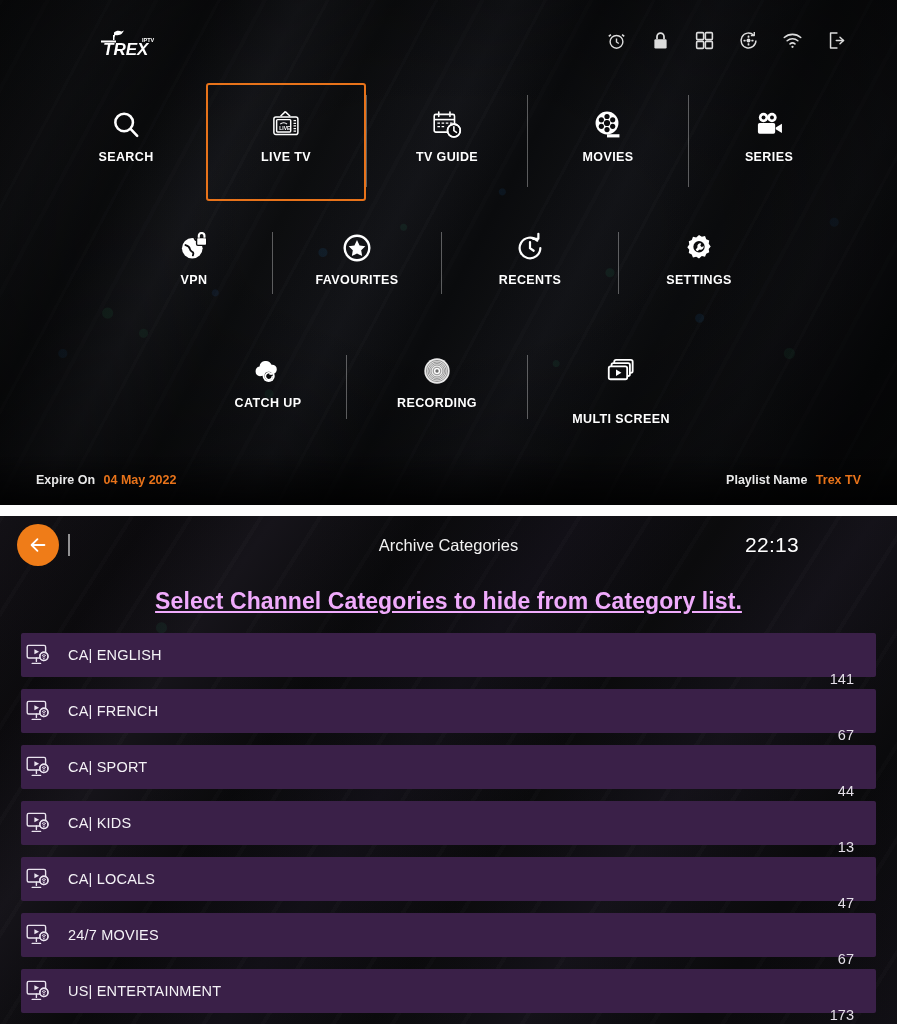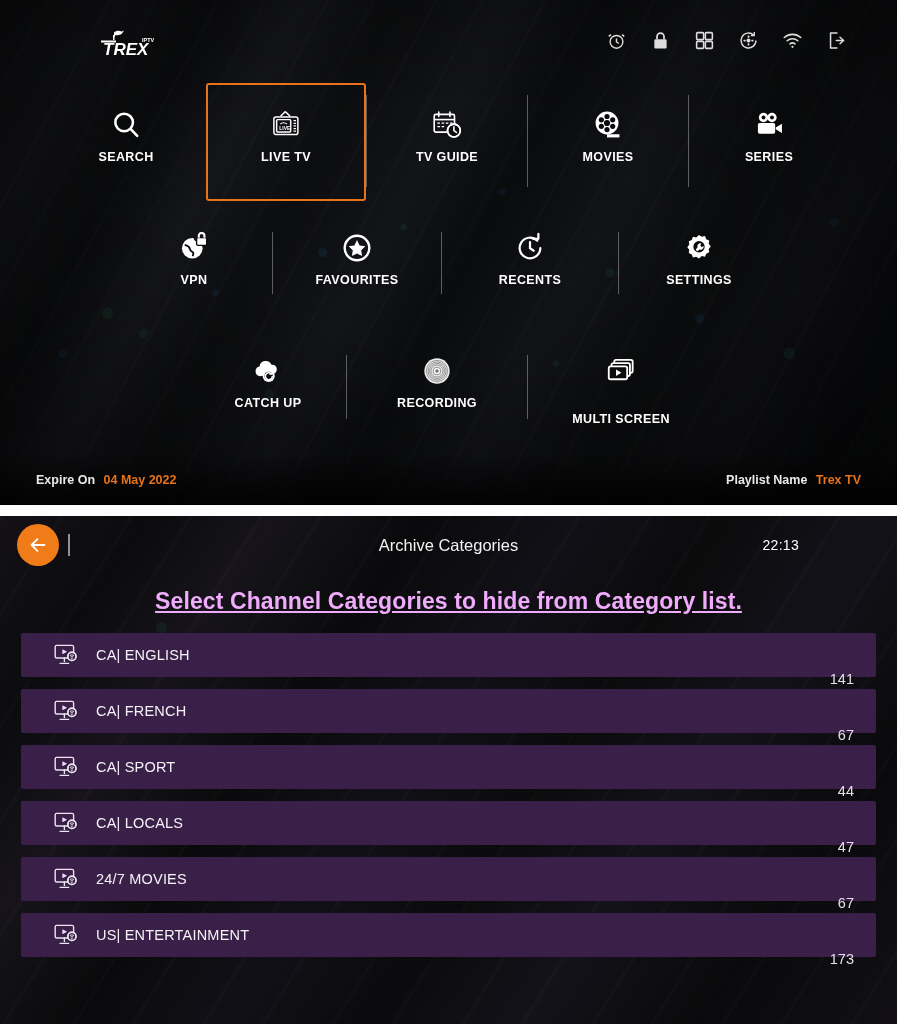--- a/index.html
+++ b/index.html
@@ -203,21 +203,21 @@
     left: 0; right: 0;
     text-align: center;
     color: #f2f2f2;
     font-size: 16.5px;
     pointer-events: none;
   }
   .cat-clock {
     position: absolute;
     right: 98px;
     color: #fff;
-    font-size: 14px;
+    font-size: 21px;
     letter-spacing: .3px;
   }
 
   .cat-subtitle {
     text-align: center;
     color: #f0abfc;
     font-size: 23px;
     font-weight: bold;
     margin-top: 14px;
     margin-bottom: 18px;
@@ -231,21 +231,21 @@
     flex-direction: column;
     gap: 12px;
   }
   .cat-row {
     position: relative;
     height: 44px;
     background: #3a2048;
     border-radius: 2px;
     display: flex;
     align-items: center;
-    padding: 0 22px 0 32px;
+    padding: 0 22px 0 4px;
     cursor: pointer;
   }
   .cat-row .row-icon {
     width: 26px; height: 26px;
     flex: 0 0 auto;
     margin-right: 17px;
     display: flex; align-items: center; justify-content: center;
   }
   .cat-row .row-icon svg { width: 100%; height: 100%; display:block; }
   .cat-row .row-label {
@@ -599,64 +599,79 @@
             <circle cx="18.9" cy="13.4" r="4.1" fill="#3a2048"></circle>
             <circle cx="18.9" cy="13.4" r="4.1"></circle>
             <path d="M16.9 12.6a3 3 0 0 1 4 0M17.6 14.1a2 2 0 0 1 2.6 0" stroke-width="1"></path>
             <circle cx="18.9" cy="15.4" r=".75" fill="#eae4ef" stroke="none"></circle>
           </svg>
         </span>
         <span class="row-label">CA| SPORT</span>
         <span class="row-count">44</span>
       </div>
 
-
       <div class="cat-row">
         <span class="row-icon">
           <svg viewBox="0 0 26 24" fill="none" stroke="#eae4ef" stroke-width="1.4" stroke-linejoin="round">
             <rect x="2.2" y="2.4" width="18.4" height="12.6" rx="1.5"></rect>
             <path d="M9.4 6.2 L14.1 8.7 L9.4 11.2z" fill="#eae4ef" stroke="none"></path>
             <path d="M11.4 15v3.4M7.2 20.4h8.4" stroke-linecap="round"></path>
             <circle cx="18.9" cy="13.4" r="4.1" fill="#3a2048"></circle>
             <circle cx="18.9" cy="13.4" r="4.1"></circle>
             <path d="M16.9 12.6a3 3 0 0 1 4 0M17.6 14.1a2 2 0 0 1 2.6 0" stroke-width="1"></path>
             <circle cx="18.9" cy="15.4" r=".75" fill="#eae4ef" stroke="none"></circle>
           </svg>
         </span>
-        <span class="row-label">CA| LOCALS</span>
-        <span class="row-count">47</span>
+        <span class="row-label">CA| KIDS</span>
+        <span class="row-count">13</span>
       </div>
 
       <div class="cat-row">
         <span class="row-icon">
           <svg viewBox="0 0 26 24" fill="none" stroke="#eae4ef" stroke-width="1.4" stroke-linejoin="round">
             <rect x="2.2" y="2.4" width="18.4" height="12.6" rx="1.5"></rect>
             <path d="M9.4 6.2 L14.1 8.7 L9.4 11.2z" fill="#eae4ef" stroke="none"></path>
             <path d="M11.4 15v3.4M7.2 20.4h8.4" stroke-linecap="round"></path>
             <circle cx="18.9" cy="13.4" r="4.1" fill="#3a2048"></circle>
             <circle cx="18.9" cy="13.4" r="4.1"></circle>
             <path d="M16.9 12.6a3 3 0 0 1 4 0M17.6 14.1a2 2 0 0 1 2.6 0" stroke-width="1"></path>
             <circle cx="18.9" cy="15.4" r=".75" fill="#eae4ef" stroke="none"></circle>
           </svg>
         </span>
-        <span class="row-label">24/7 MOVIES</span>
-        <span class="row-count">67</span>
+        <span class="row-label">CA| LOCALS</span>
+        <span class="row-count">47</span>
       </div>
 
       <div class="cat-row">
         <span class="row-icon">
           <svg viewBox="0 0 26 24" fill="none" stroke="#eae4ef" stroke-width="1.4" stroke-linejoin="round">
             <rect x="2.2" y="2.4" width="18.4" height="12.6" rx="1.5"></rect>
             <path d="M9.4 6.2 L14.1 8.7 L9.4 11.2z" fill="#eae4ef" stroke="none"></path>
             <path d="M11.4 15v3.4M7.2 20.4h8.4" stroke-linecap="round"></path>
             <circle cx="18.9" cy="13.4" r="4.1" fill="#3a2048"></circle>
             <circle cx="18.9" cy="13.4" r="4.1"></circle>
             <path d="M16.9 12.6a3 3 0 0 1 4 0M17.6 14.1a2 2 0 0 1 2.6 0" stroke-width="1"></path>
             <circle cx="18.9" cy="15.4" r=".75" fill="#eae4ef" stroke="none"></circle>
           </svg>
         </span>
+        <span class="row-label">24/7 MOVIES</span>
+        <span class="row-count">67</span>
+      </div>
+
+      <div class="cat-row">
+        <span class="row-icon">
+          <svg viewBox="0 0 26 24" fill="none" stroke="#eae4ef" stroke-width="1.4" stroke-linejoin="round">
+            <rect x="2.2" y="2.4" width="18.4" height="12.6" rx="1.5"></rect>
+            <path d="M9.4 6.2 L14.1 8.7 L9.4 11.2z" fill="#eae4ef" stroke="none"></path>
+            <path d="M11.4 15v3.4M7.2 20.4h8.4" stroke-linecap="round"></path>
+            <circle cx="18.9" cy="13.4" r="4.1" fill="#3a2048"></circle>
+            <circle cx="18.9" cy="13.4" r="4.1"></circle>
+            <path d="M16.9 12.6a3 3 0 0 1 4 0M17.6 14.1a2 2 0 0 1 2.6 0" stroke-width="1"></path>
+            <circle cx="18.9" cy="15.4" r=".75" fill="#eae4ef" stroke="none"></circle>
+          </svg>
+        </span>
         <span class="row-label">US| ENTERTAINMENT</span>
         <span class="row-count">173</span>
       </div>
 
     </div>
   </div>
 </div>
 
 </body></html>

